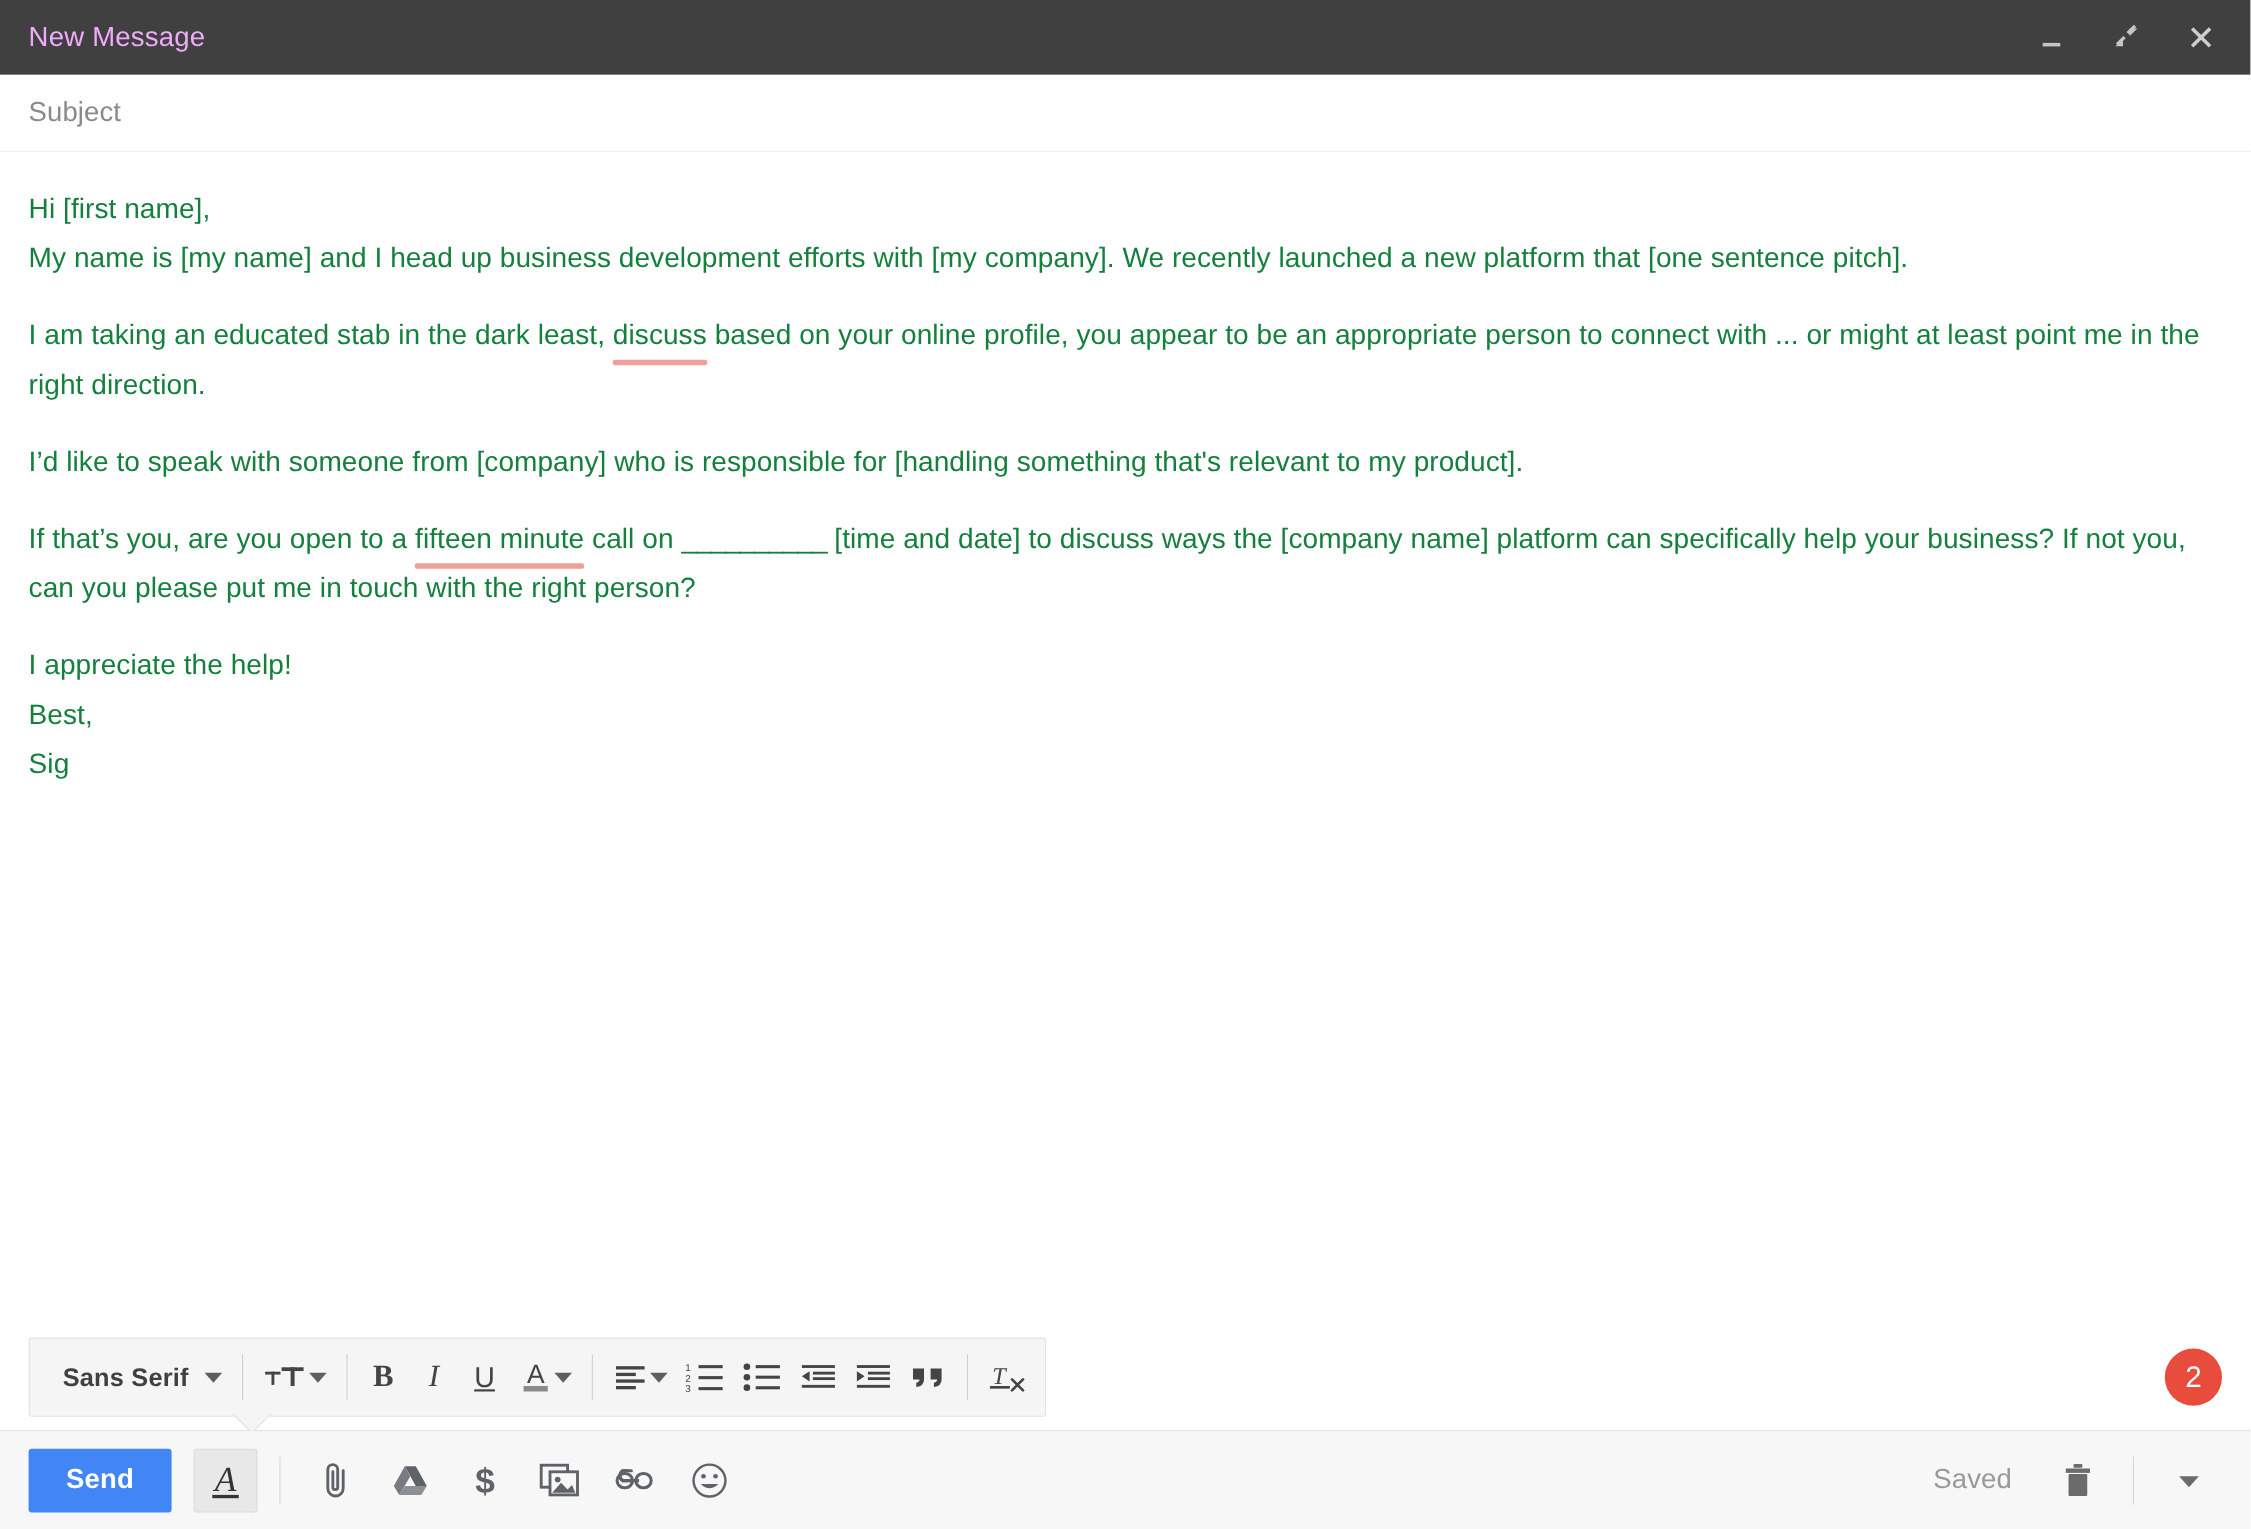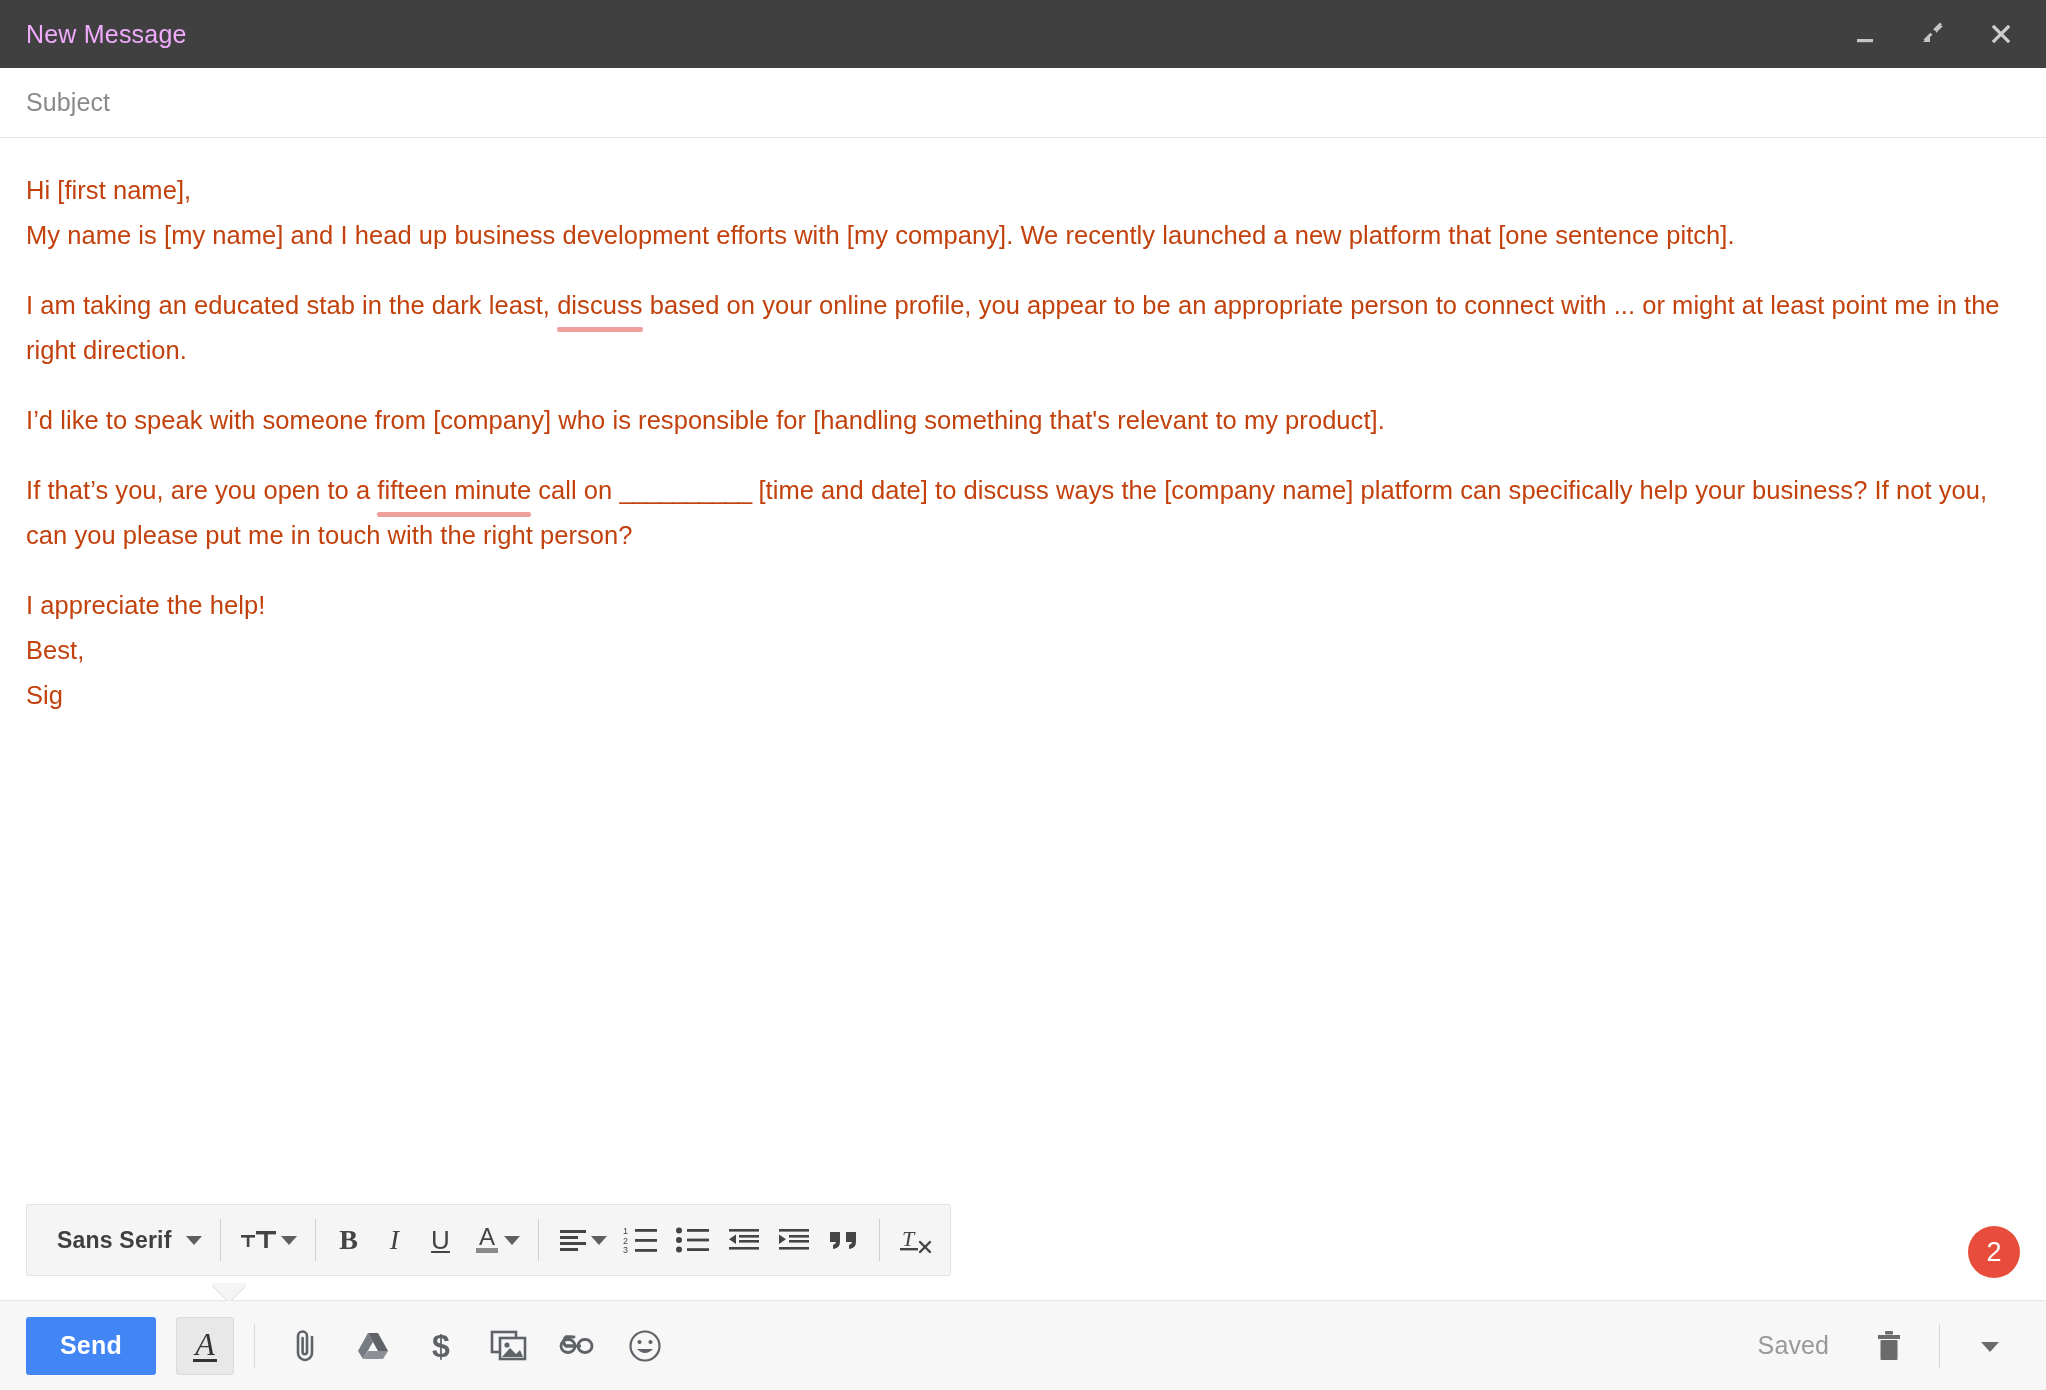--- a/index.html
+++ b/index.html
@@ -82,21 +82,21 @@
   .body-area {
     flex: 1;
     padding: 30px 26px 0 26px;
     overflow: hidden;
     background: #ffffff;
     cursor: text;
   }
   .body-area p {
     font-size: 25.5px;
     line-height: 45px;
-    color: #c2410c;
+    color: #15803d;
     margin-bottom: 25px;
     letter-spacing: 0.05px;
     max-width: 2000px;
   }
   .body-area p.tight { margin-bottom: 0; }
   .body-area p:last-child { margin-bottom: 0; }
 
   .spell {
     position: relative;
     display: inline-block;
@@ -114,21 +114,21 @@
 
   .blank-line { letter-spacing: -1px; }
 
   
   .toolbar-wrap {
     position: relative;
     padding: 0 26px;
     height: 96px;
     min-height: 96px;
     display: flex;
-    align-items: flex-start;
+    align-items: center;
     background: #ffffff;
   }
   .format-toolbar {
     display: flex;
     align-items: center;
     height: 72px;
     background: #f5f5f5;
     border: 1px solid #e3e3e3;
     border-radius: 3px;
     padding: 0 8px;

